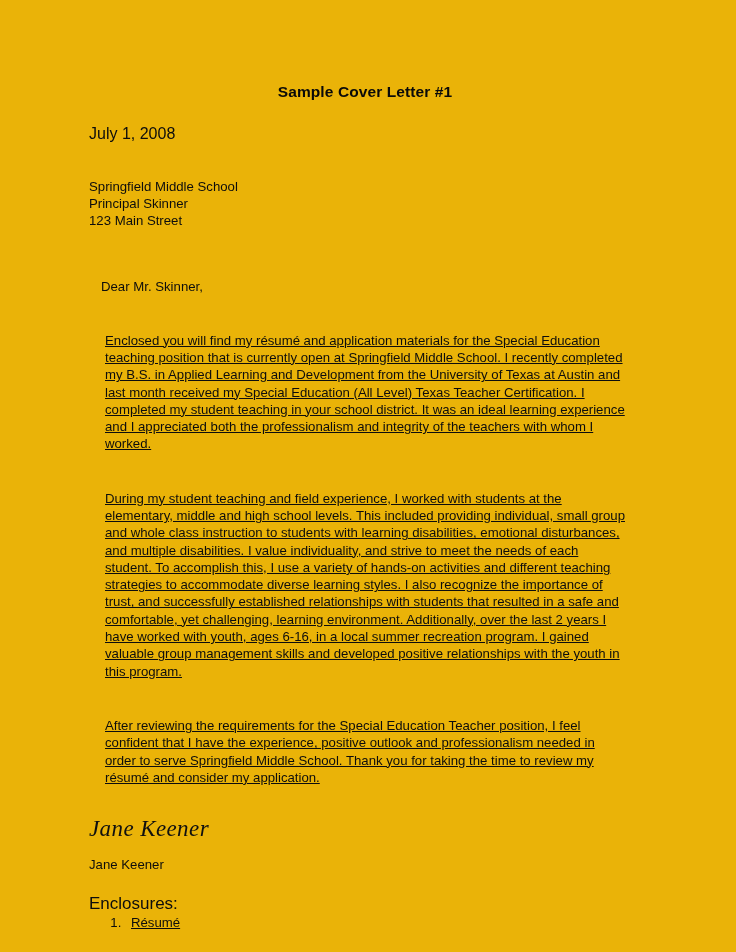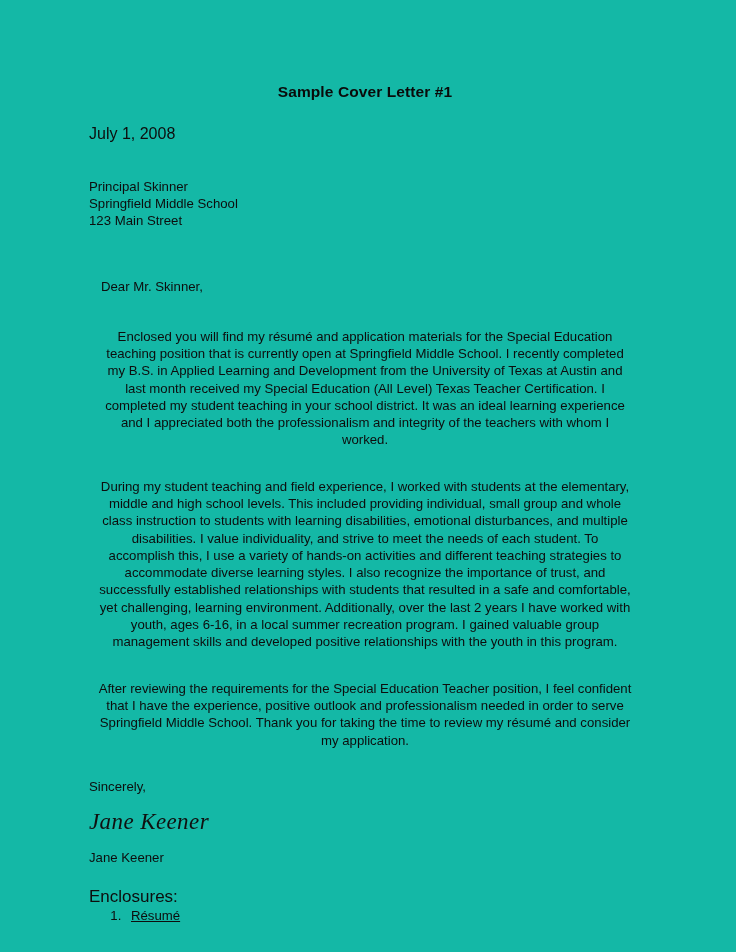--- a/index.html
+++ b/index.html
@@ -10,21 +10,21 @@
   }
   body {
     font-family: "Liberation Sans", sans-serif;
     color: #0d0d0d;
     -webkit-font-smoothing: antialiased;
   }
   .page {
     position: relative;
     width: 736px;
     height: 952px;
-    background: #14b8a6;
+    background: #eab308;
     overflow: hidden;
     box-sizing: border-box;
   }
   .doc {
     position: absolute;
     left: 89px;
     top: 0;
     width: 552px;
   }
   .doc-title {
@@ -54,23 +54,24 @@
   }
   .salutation {
     font-size: 13.2px;
     line-height: 17px;
     margin: 12px;
     padding-top: 36px;
   }
   .body-para {
     font-size: 13.2px;
     line-height: 17.3px;
-    margin: 8px;
+    margin: 16px;
     padding-top: 21px;
-    text-align: center;
+    text-align: left;
+    text-decoration: underline;
   }
   .closing {
     font-size: 13.2px;
     line-height: 17px;
     margin: 0;
     padding-top: 21px;
   }
   .signature-script {
     font-family: "Liberation Serif", "DejaVu Serif", serif;
     font-style: italic;
@@ -109,34 +110,33 @@
 <body>
 
 <div class="page">
   <div class="doc">
 
     <h1 class="doc-title">Sample Cover Letter #1</h1>
 
     <p class="date-line">July 1, 2008</p>
 
     <div class="address-block">
+      <span class="addr-line">Springfield Middle School</span>
       <span class="addr-line">Principal Skinner</span>
-      <span class="addr-line">Springfield Middle School</span>
       <span class="addr-line">123 Main Street</span>
     </div>
 
     <p class="salutation">Dear Mr. Skinner,</p>
 
     <p class="body-para">Enclosed you will find my résumé and application materials for the Special Education teaching position that is currently open at Springfield Middle School. I recently completed my B.S. in Applied Learning and Development from the University of Texas at Austin and last month received my Special Education (All Level) Texas Teacher Certification. I completed my student teaching in your school district. It was an ideal learning experience and I appreciated both the professionalism and integrity of the teachers with whom I worked.</p>
 
     <p class="body-para">During my student teaching and field experience, I worked with students at the elementary, middle and high school levels. This included providing individual, small group and whole class instruction to students with learning disabilities, emotional disturbances, and multiple disabilities. I value individuality, and strive to meet the needs of each student. To accomplish this, I use a variety of hands-on activities and different teaching strategies to accommodate diverse learning styles. I also recognize the importance of trust, and successfully established relationships with students that resulted in a safe and comfortable, yet challenging, learning environment. Additionally, over the last 2 years I have worked with youth, ages 6-16, in a local summer recreation program. I gained valuable group management skills and developed positive relationships with the youth in this program.</p>
 
     <p class="body-para">After reviewing the requirements for the Special Education Teacher position, I feel confident that I have the experience, positive outlook and professionalism needed in order to serve Springfield Middle School. Thank you for taking the time to review my résumé and consider my application.</p>
 
-    <p class="closing">Sincerely,</p>
 
     <p class="signature-script">Jane Keener</p>
 
     <p class="signature-name">Jane Keener</p>
 
     <p class="enclosures-heading">Enclosures:</p>
 
     <ol class="enclosures-list">
       <li>Résumé</li>
     </ol>

